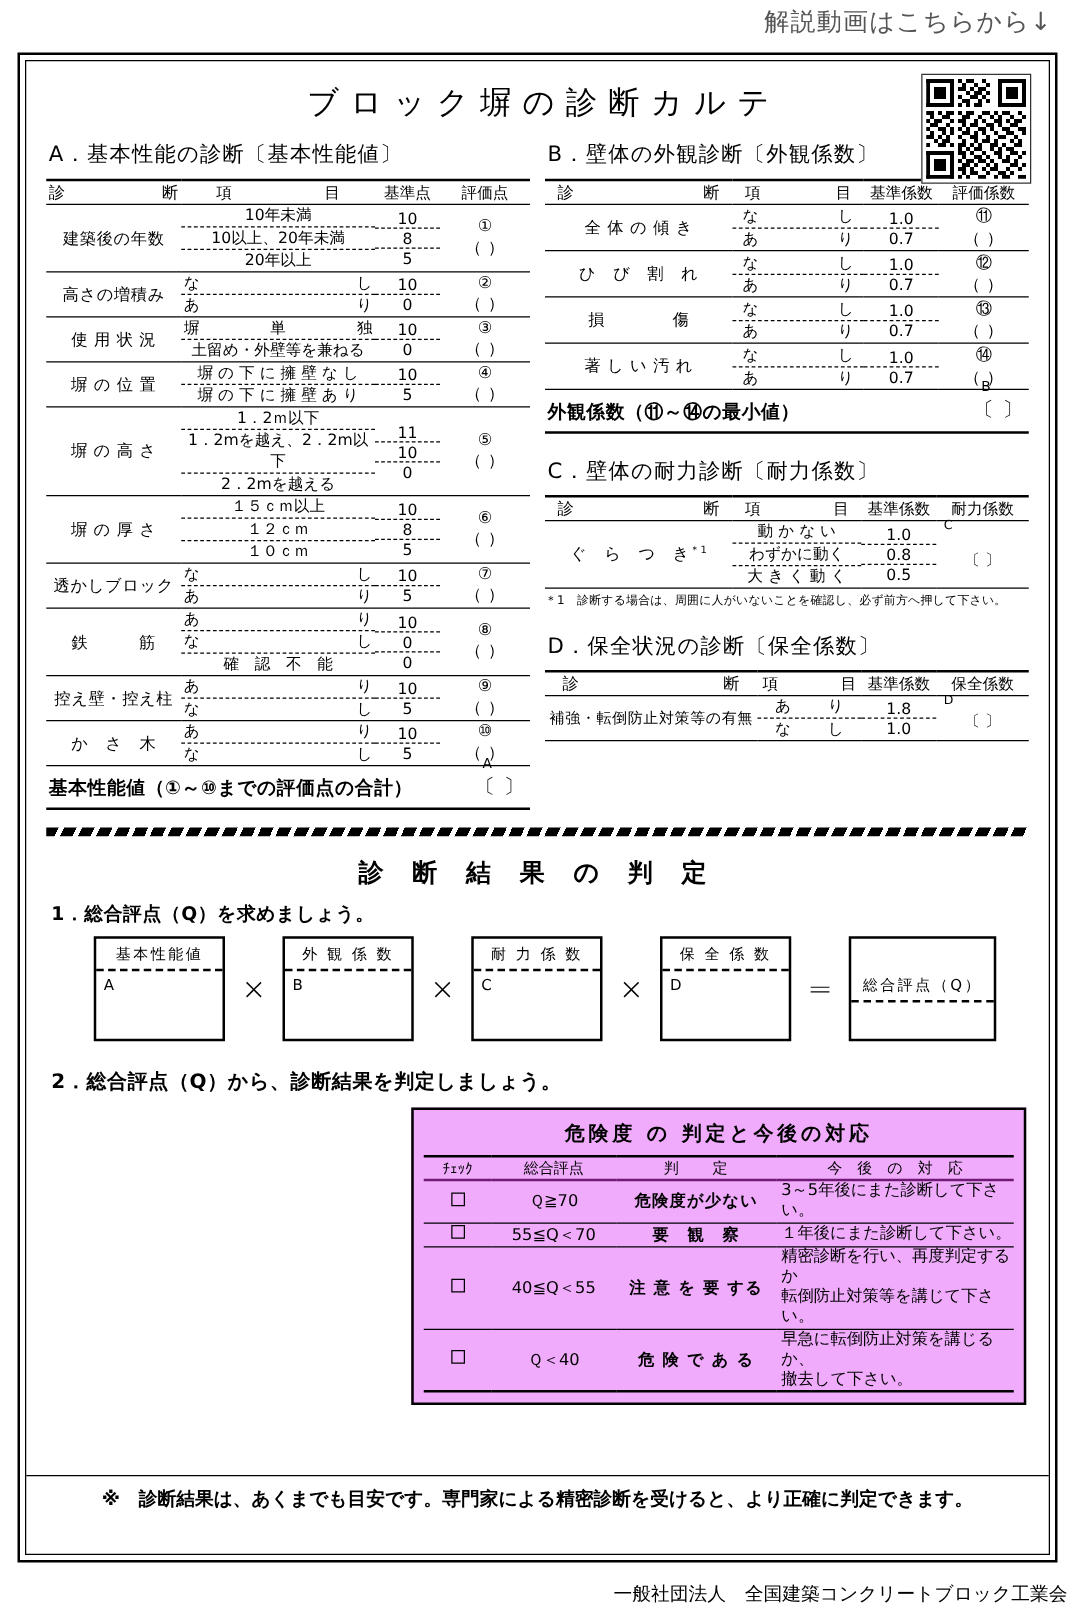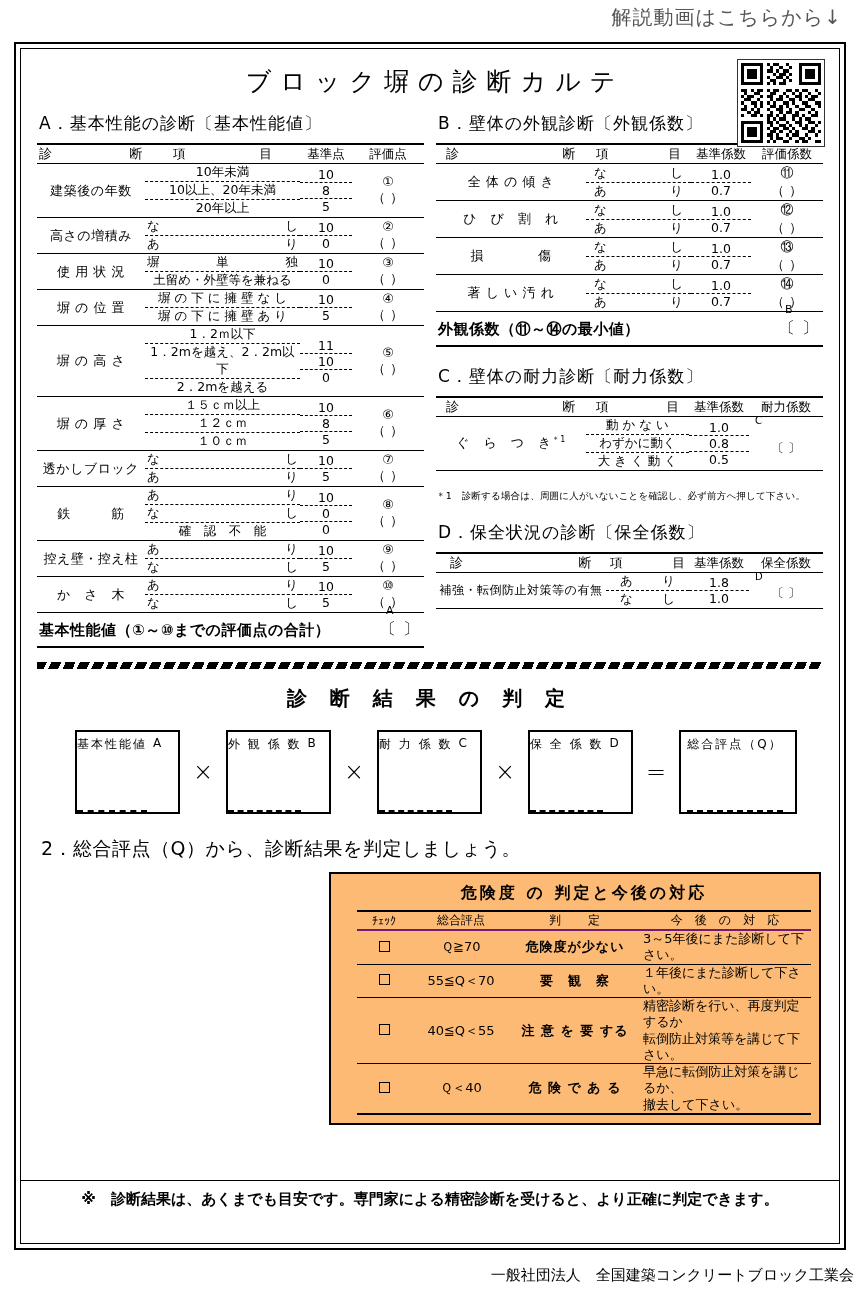--- a/index.html
+++ b/index.html
@@ -86,21 +86,21 @@
 
   
   .sumrow {
     display:flex; align-items:flex-end; justify-content:space-between;
     border-bottom:2px solid #000; padding:6px 4px 6px 2px; margin-top:0;
   }
   .sumrow .label { font-size:15px; font-weight:600; letter-spacing:0.5px; }
   .sumrow .valbox { position:relative; font-size:16px; letter-spacing:1px; }
   .sumrow .tag { position:absolute; top:-15px; left:6px; font-size:11px; }
 
-  .footnote { font-size:9.5px; margin-top:19px; letter-spacing:0.2px; }
+  .footnote { font-size:9.5px; margin-top:3px; letter-spacing:0.2px; }
 
   
   td.coef { width:74px; text-align:center; font-size:12.5px; position:relative; }
   td.coef .tag { position:absolute; top:-2px; left:6px; font-size:10px; }
 
   
   .divider {
     margin:14px 16px 0 16px; height:7px;
     background: repeating-linear-gradient(115deg,#000 0 9px, #fff 9px 13px);
   }
@@ -109,36 +109,36 @@
   .judge { padding:4px 16px 0 16px; }
   .judge-title {
     text-align:center; font-size:20px; letter-spacing:8px;
     font-weight:700; margin:12px 0 10px 0;
   }
   .step { font-size:15px; font-weight:700; letter-spacing:0.5px; margin:4px 0 0 4px; }
 
   .formula { display:flex; align-items:center; padding:8px 0 0 38px; gap:0; }
   .fbox {
     width:105px; height:84px; border:2px solid #000; background:#fff;
-    display:flex; flex-direction:row;
+    display:flex; flex-direction:column;
   }
   .fbox .fb-top {
     font-size:12px; text-align:center; padding:4px 0 3px 0;
     border-bottom:2px dashed #000; letter-spacing:2px;
   }
   .fbox .fb-bot { font-size:12px; padding:4px 0 0 6px; }
   .fbox.wide { width:118px;justify-content:center; }
   .op { width:46px; text-align:center; font-size:24px; font-weight:300; }
 
-  .step2 { font-size:19px; font-weight:400; letter-spacing:0.5px; margin:22px 0 0 4px; }
+  .step2 { font-size:16px; font-weight:700; letter-spacing:0.5px; margin:22px 0 0 4px; }
 
   
   .risk-wrap { display:flex; justify-content:flex-end; padding:10px 18px 0 0; }
   .risk {
-    width:492px; border:2px solid #000; padding:6px 8px 8px 26px; background:#fdba74;
+    width:492px; border:2px solid #000; padding:6px 8px 8px 8px; background:#f0abfc;
   }
   .risk-title {
     text-align:center; font-size:16px; font-weight:700; letter-spacing:3px;
     padding:3px 0 6px 0;
   }
   table.risktbl { width:100%; border-collapse:collapse; }
   table.risktbl td { padding:0; }
   .rk-head td {
     font-size:12px; text-align:center; padding:4px 0 5px 0;
     border-top:2px solid #000; border-bottom:2px solid #701a75;
@@ -1113,20 +1113,21 @@
             </table>
       </div>
 
     </div>
   </div>
 
   <div class="divider"></div>
 
   <div class="judge">
     <div class="judge-title">診 断 結 果 の 判 定</div>
+    <div class="step">1．総合評点（Q）を求めましょう。</div>
 
     <div class="formula">
       <div class="fbox">
         <div class="fb-top">基本性能値</div>
         <div class="fb-bot">A</div>
       </div>
       <div class="op">×</div>
       <div class="fbox">
         <div class="fb-top">外 観 係 数</div>
         <div class="fb-bot">B</div>

